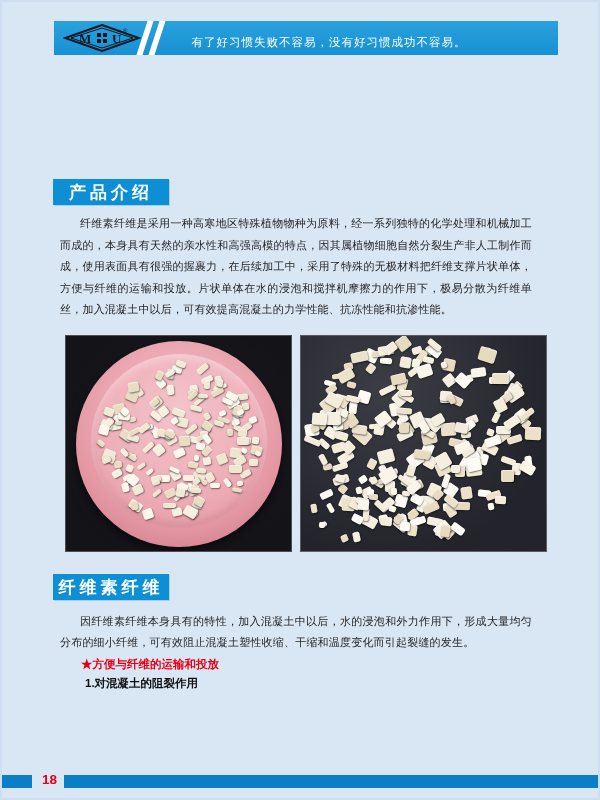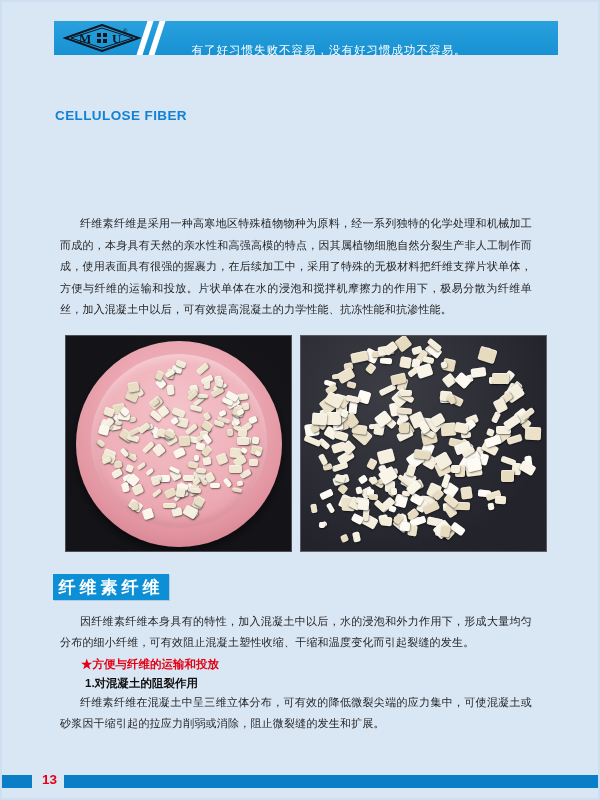--- a/index.html
+++ b/index.html
@@ -11,21 +11,21 @@
   }
   
   .header-bar{
     position:absolute; left:52px; top:19px; width:504px; height:34px;
     background:linear-gradient(#2aa1dd,#1791d3);
   }
   .logo-svg{position:absolute; left:9px; top:3px; width:78px; height:28px;}
   .stripe{position:absolute; top:0; width:6px; height:34px; background:#fff; transform:skewX(-18deg);}
   .stripe.s1{left:88px;} .stripe.s2{left:100px;}
   .slogan{
-    position:absolute; left:0; right:0; top:12px; height:34px; line-height:34px;
+    position:absolute; left:0; right:0; top:4px; height:34px; line-height:34px;
     padding-left:46px; text-align:center; color:#ffffff; font-size:11.5px; letter-spacing:1px;
   }
   
   .title-block{position:absolute; left:53px; top:102px;}
   .title-zh{font-size:27px; font-weight:bold; color:#17489e; letter-spacing:1.5px; line-height:32px;}
   .title-en{font-size:13.5px; font-weight:bold; color:#1282d4; letter-spacing:0.4px; margin-top:4px;}
   
   .banner{
     position:absolute; left:51px; width:116px; height:26px;
     background:#0d8fd6; color:#ffffff; text-align:center; line-height:27px;
@@ -84,23 +84,23 @@
       <rect x="34" y="15" width="4" height="4" fill="#0e1620"></rect>
       <rect x="40" y="15" width="4" height="4" fill="#0e1620"></rect>
       <text x="60" y="9" font-size="6" fill="#0e1620">®</text>
     </svg>
     <div class="stripe s1"></div>
     <div class="stripe s2"></div>
     <div class="slogan">有了好习惯失败不容易，没有好习惯成功不容易。</div>
   </div>
 
   <div class="title-block">
-    <div class="title-en">CELLULOSE FIBER</div>
   </div>
 
+  <div class="banner banner-intro">产品介绍</div>
 
   <p class="body-text intro-body">纤维素纤维是采用一种高寒地区特殊植物物种为原料，经一系列独特的化学处理和机械加工而成的，本身具有天然的亲水性和高强高模的特点，因其属植物细胞自然分裂生产非人工制作而成，使用表面具有很强的握裹力，在后续加工中，采用了特殊的无极材料把纤维支撑片状单体，方便与纤维的运输和投放。片状单体在水的浸泡和搅拌机摩擦力的作用下，极易分散为纤维单丝，加入混凝土中以后，可有效提高混凝土的力学性能、抗冻性能和抗渗性能。</p>
 
   <div class="photos">
     <div class="photo photo-left">
       <div class="plate"></div>
       <div class="chips" id="chipsL">
           <div class="chip" style="left: 110.6px; top: 156.2px; width: 10.8px; height: 5px; background: rgb(246, 240, 224); transform: rotate(-14deg);"></div>
           <div class="chip" style="left: 166.1px; top: 84.1px; width: 6px; height: 6.1px; background: rgb(251, 247, 236); transform: rotate(12deg);"></div>
           <div class="chip" style="left: 90.9px; top: 138.8px; width: 12.8px; height: 7.7px; background: rgb(251, 247, 236); transform: rotate(0deg);"></div>
@@ -484,20 +484,19 @@
         </div>
     </div>
   </div>
 
   <div class="banner banner-features">纤维素纤维</div>
 
   <div class="features">
     <p class="body-text">因纤维素纤维本身具有的特性，加入混凝土中以后，水的浸泡和外力作用下，形成大量均匀分布的细小纤维，可有效阻止混凝土塑性收缩、干缩和温度变化而引起裂缝的发生。</p>
     <div class="feat-star">★方便与纤维的运输和投放</div>
     <div class="feat-sub">1.对混凝土的阻裂作用</div>
-    <p class="body-text">纤维素纤维在混凝土中呈三维立体分布，可有效的降低微裂尖端的应力集中，可使混凝土或砂浆因干缩引起的拉应力削弱或消除，阻止微裂缝的发生和扩展。</p>
   </div>
 
   <div class="footer-bar"></div>
   <div class="footer-gap"></div>
-  <div class="page-num">13</div>
+  <div class="page-num">18</div>
 
 </div>
 
 </body></html>

